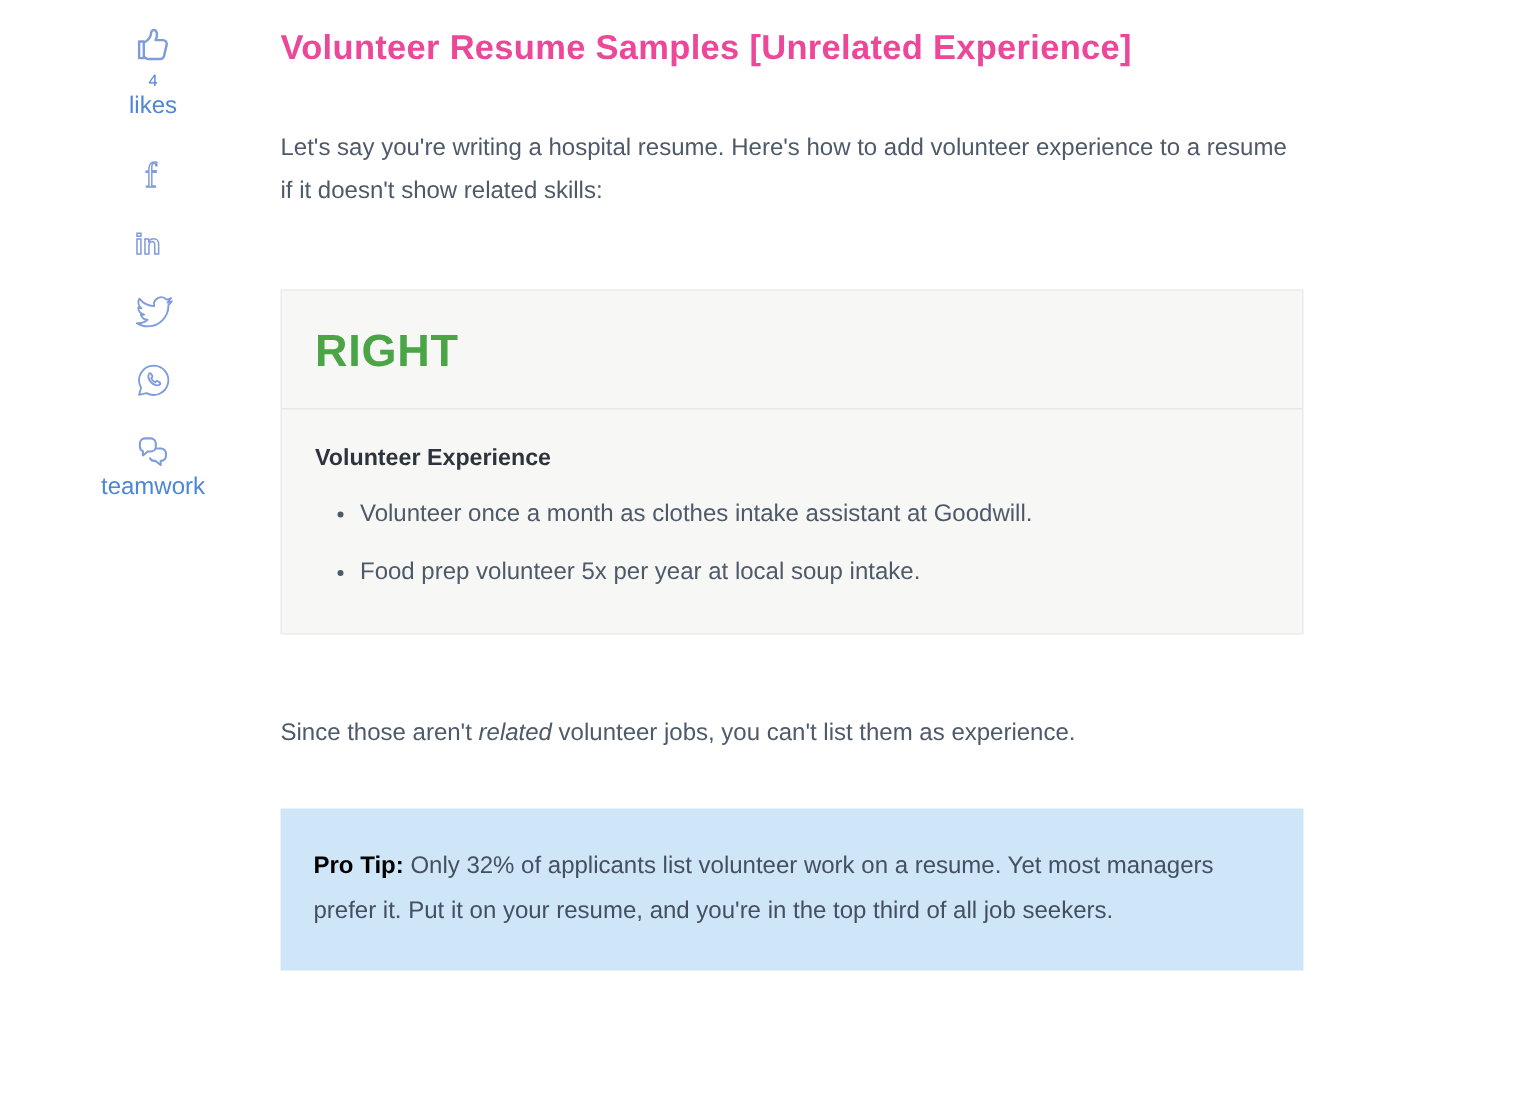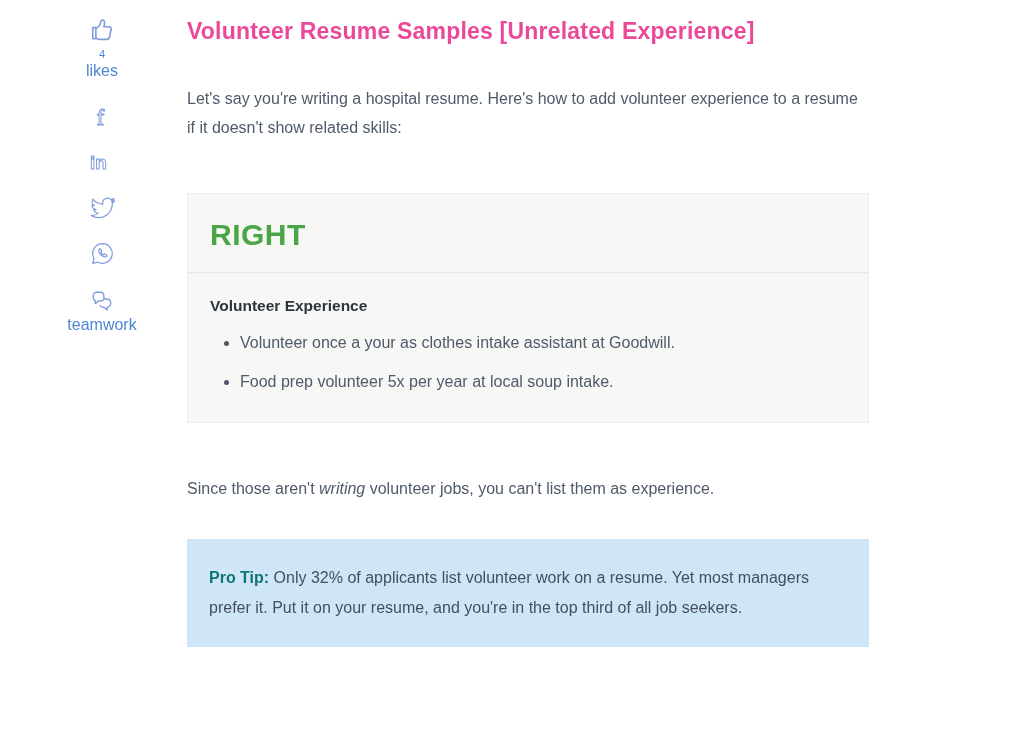--- a/index.html
+++ b/index.html
@@ -69,21 +69,21 @@
   .para-since   { margin-top: 52px; }
   .para-however { margin-top: 30px; }
 
   
   .pro-tip {
     margin-top: 36px;
     background: #cfe5f8;
     padding: 24px 22px;
     font-size: 16px; line-height: 1.85; color: #44505f;
   }
-  .pro-tip b { color: #0f766e; }
+  .pro-tip b { color: #000000; }
   .bold-label { font-weight: bold; }
   .em-word { font-style: italic; }
 </style>
 </head>
 <body>
 
 <div class="share-rail">
 
   <div class="share-item">
     <span class="share-icon">
@@ -147,26 +147,26 @@
 
   <p class="para intro">Let's say you're writing a hospital resume. Here's how to add volunteer experience to a resume if it doesn't show related skills:</p>
 
   <div class="right-box">
     <div class="right-box-header">
       <h2 class="right-box-title">RIGHT</h2>
     </div>
     <div class="right-box-body">
       <h3 class="sample-heading">Volunteer Experience</h3>
       <ul class="sample-list">
-        <li>Volunteer once a your as clothes intake assistant at Goodwill.</li>
+        <li>Volunteer once a month as clothes intake assistant at Goodwill.</li>
         <li>Food prep volunteer 5x per year at local soup intake.</li>
       </ul>
     </div>
   </div>
 
-  <p class="para para-since"><span>Since those aren't </span><span class="em-word">writing</span><span> volunteer jobs, you can't list them as experience.</span></p>
+  <p class="para para-since"><span>Since those aren't </span><span class="em-word">related</span><span> volunteer jobs, you can't list them as experience.</span></p>
 
 
   <div class="pro-tip">
     <b class="bold-label">Pro Tip:</b><span> Only 32% of applicants list volunteer work on a resume. Yet most managers prefer it. Put it on your resume, and you're in the top third of all job seekers.</span>
   </div>
 
 </div>
 
 </body></html>

